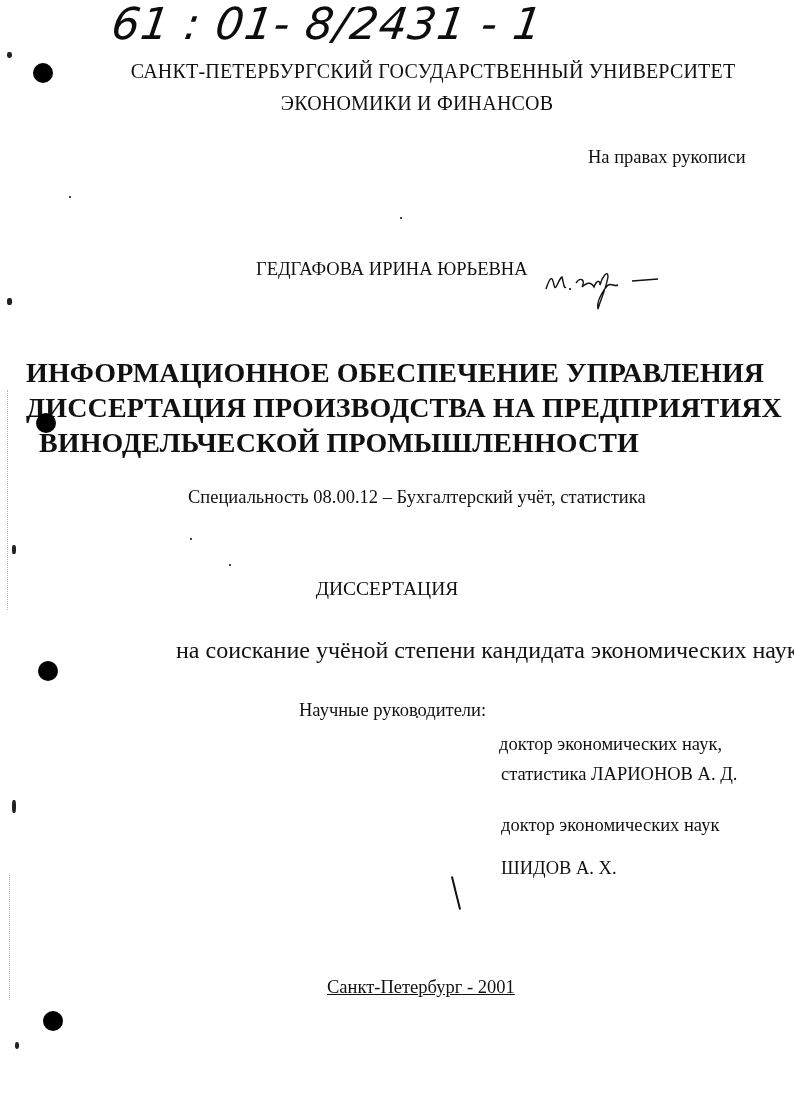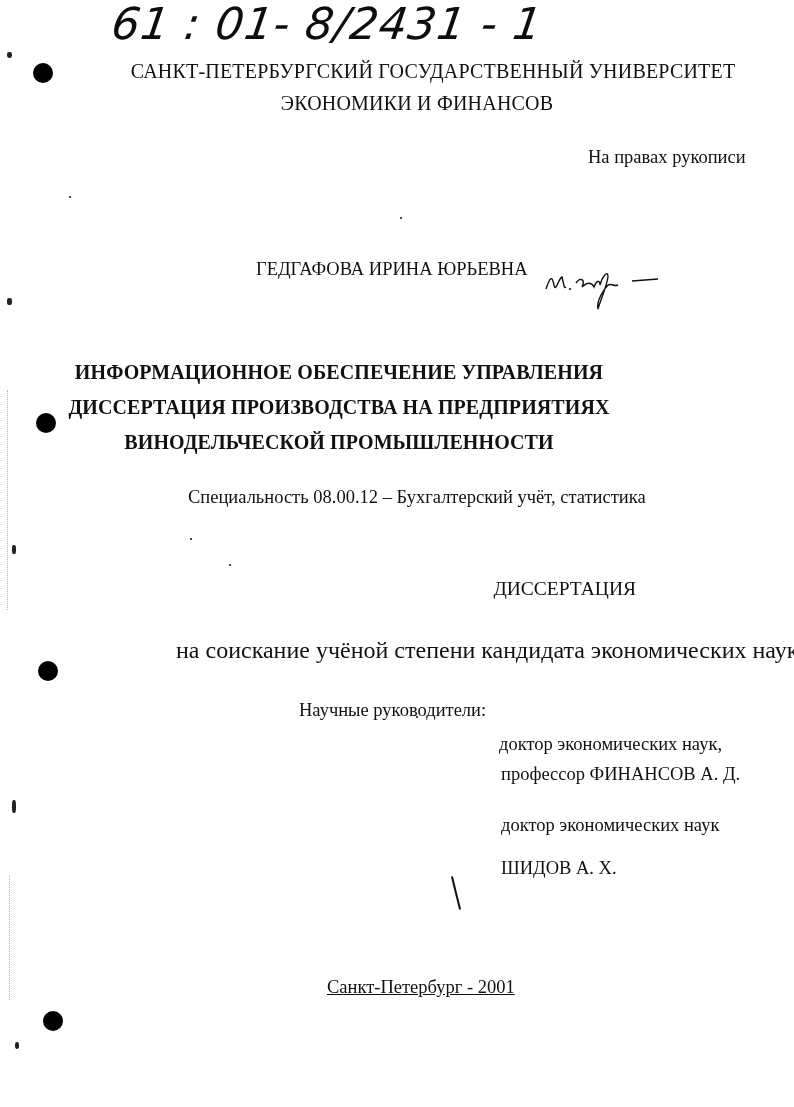--- a/index.html
+++ b/index.html
@@ -56,34 +56,35 @@
     .signature {
       margin-left: 14px;
       width: 120px; height: 44px;
       position: relative; top: 8px;
     }
 
     .title-block {
       top: 355px; left: 0; width: 652px;
       text-align: center;
       font-weight: bold;
-      font-size: 20px;
+      font-size: 28px;
       line-height: 35px;
       letter-spacing: 0.1px;
     }
     .title-block div { padding-left: 26px; }
 
     .specialty {
       top: 487px; left: 188px;
       font-size: 18.5px;
     }
 
     .doc-type {
-      top: 578px; left: 0; width: 636px; text-align: right;
+      top: 578px; left: 0; width: 636px; text-align: center;
       font-size: 19.5px;
+      padding-left: 44px;
     }
     .doc-type span { padding-left: 50px; }
     .degree {
       top: 637px; left: 176px;
       font-size: 24px;
     }
 
     .supervisors {
       font-size: 18.5px;
     }
@@ -152,21 +153,21 @@
 
   <div class="abs specialty">Специальность 08.00.12 – Бухгалтерский учёт, статистика</div>
 
   <div class="abs doc-type">
     <span>ДИССЕРТАЦИЯ</span>
   </div>
   <div class="abs degree">на соискание учёной степени кандидата экономических наук</div>
 
   <div class="abs supervisors sup-label">Научные руководители:</div>
   <div class="abs supervisors sup1-title-rest">доктор экономических наук,</div>
-  <div class="abs supervisors sup1-name">профессор ФИНАНСОВ А. Д.</div>
+  <div class="abs supervisors sup1-name">статистика ЛАРИОНОВ А. Д.</div>
   <div class="abs supervisors sup2-title">доктор экономических наук</div>
   <div class="abs supervisors sup2-name">ШИДОВ А. Х.</div>
 
   <div class="abs city-year">Санкт-Петербург - 2001</div>
 
   <div class="punch-hole" style="left:33px; top:63px; width:20px; height:20px;"></div>
   <div class="punch-hole" style="left:36px; top:413px; width:20px; height:20px;"></div>
   <div class="punch-hole" style="left:38px; top:661px; width:20px; height:20px;"></div>
   <div class="punch-hole" style="left:43px; top:1011px; width:20px; height:20px;"></div>
 

